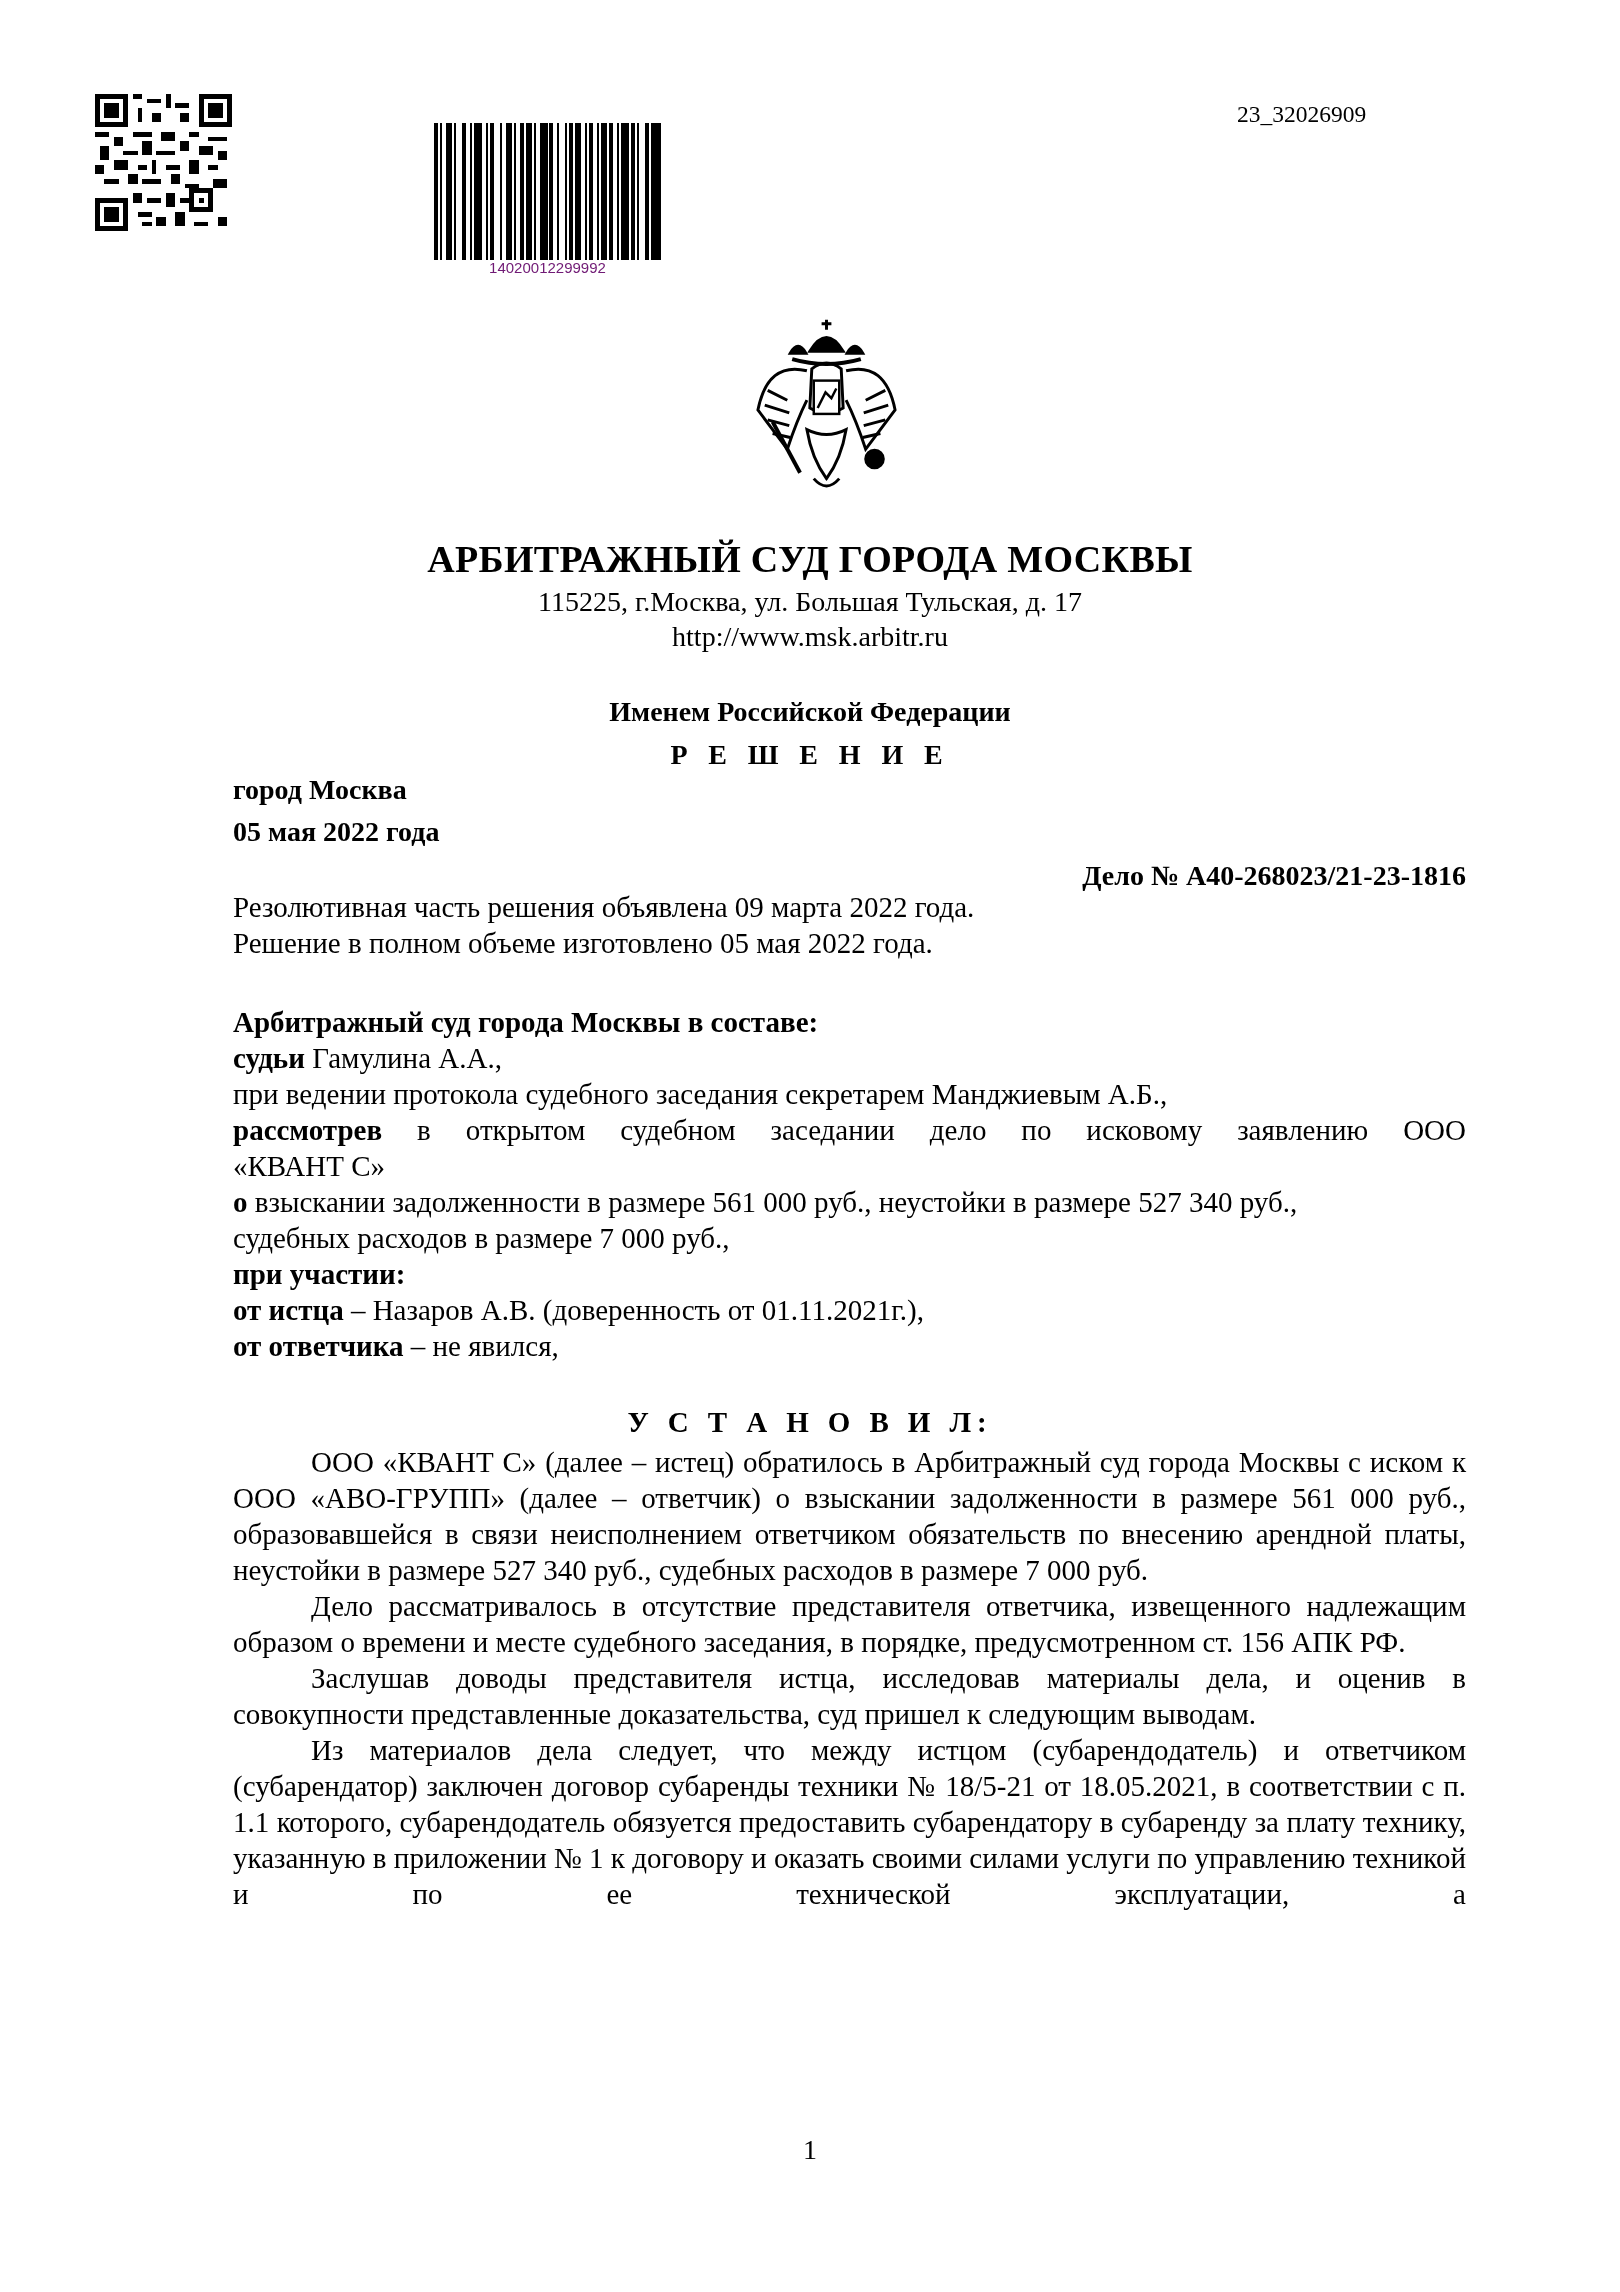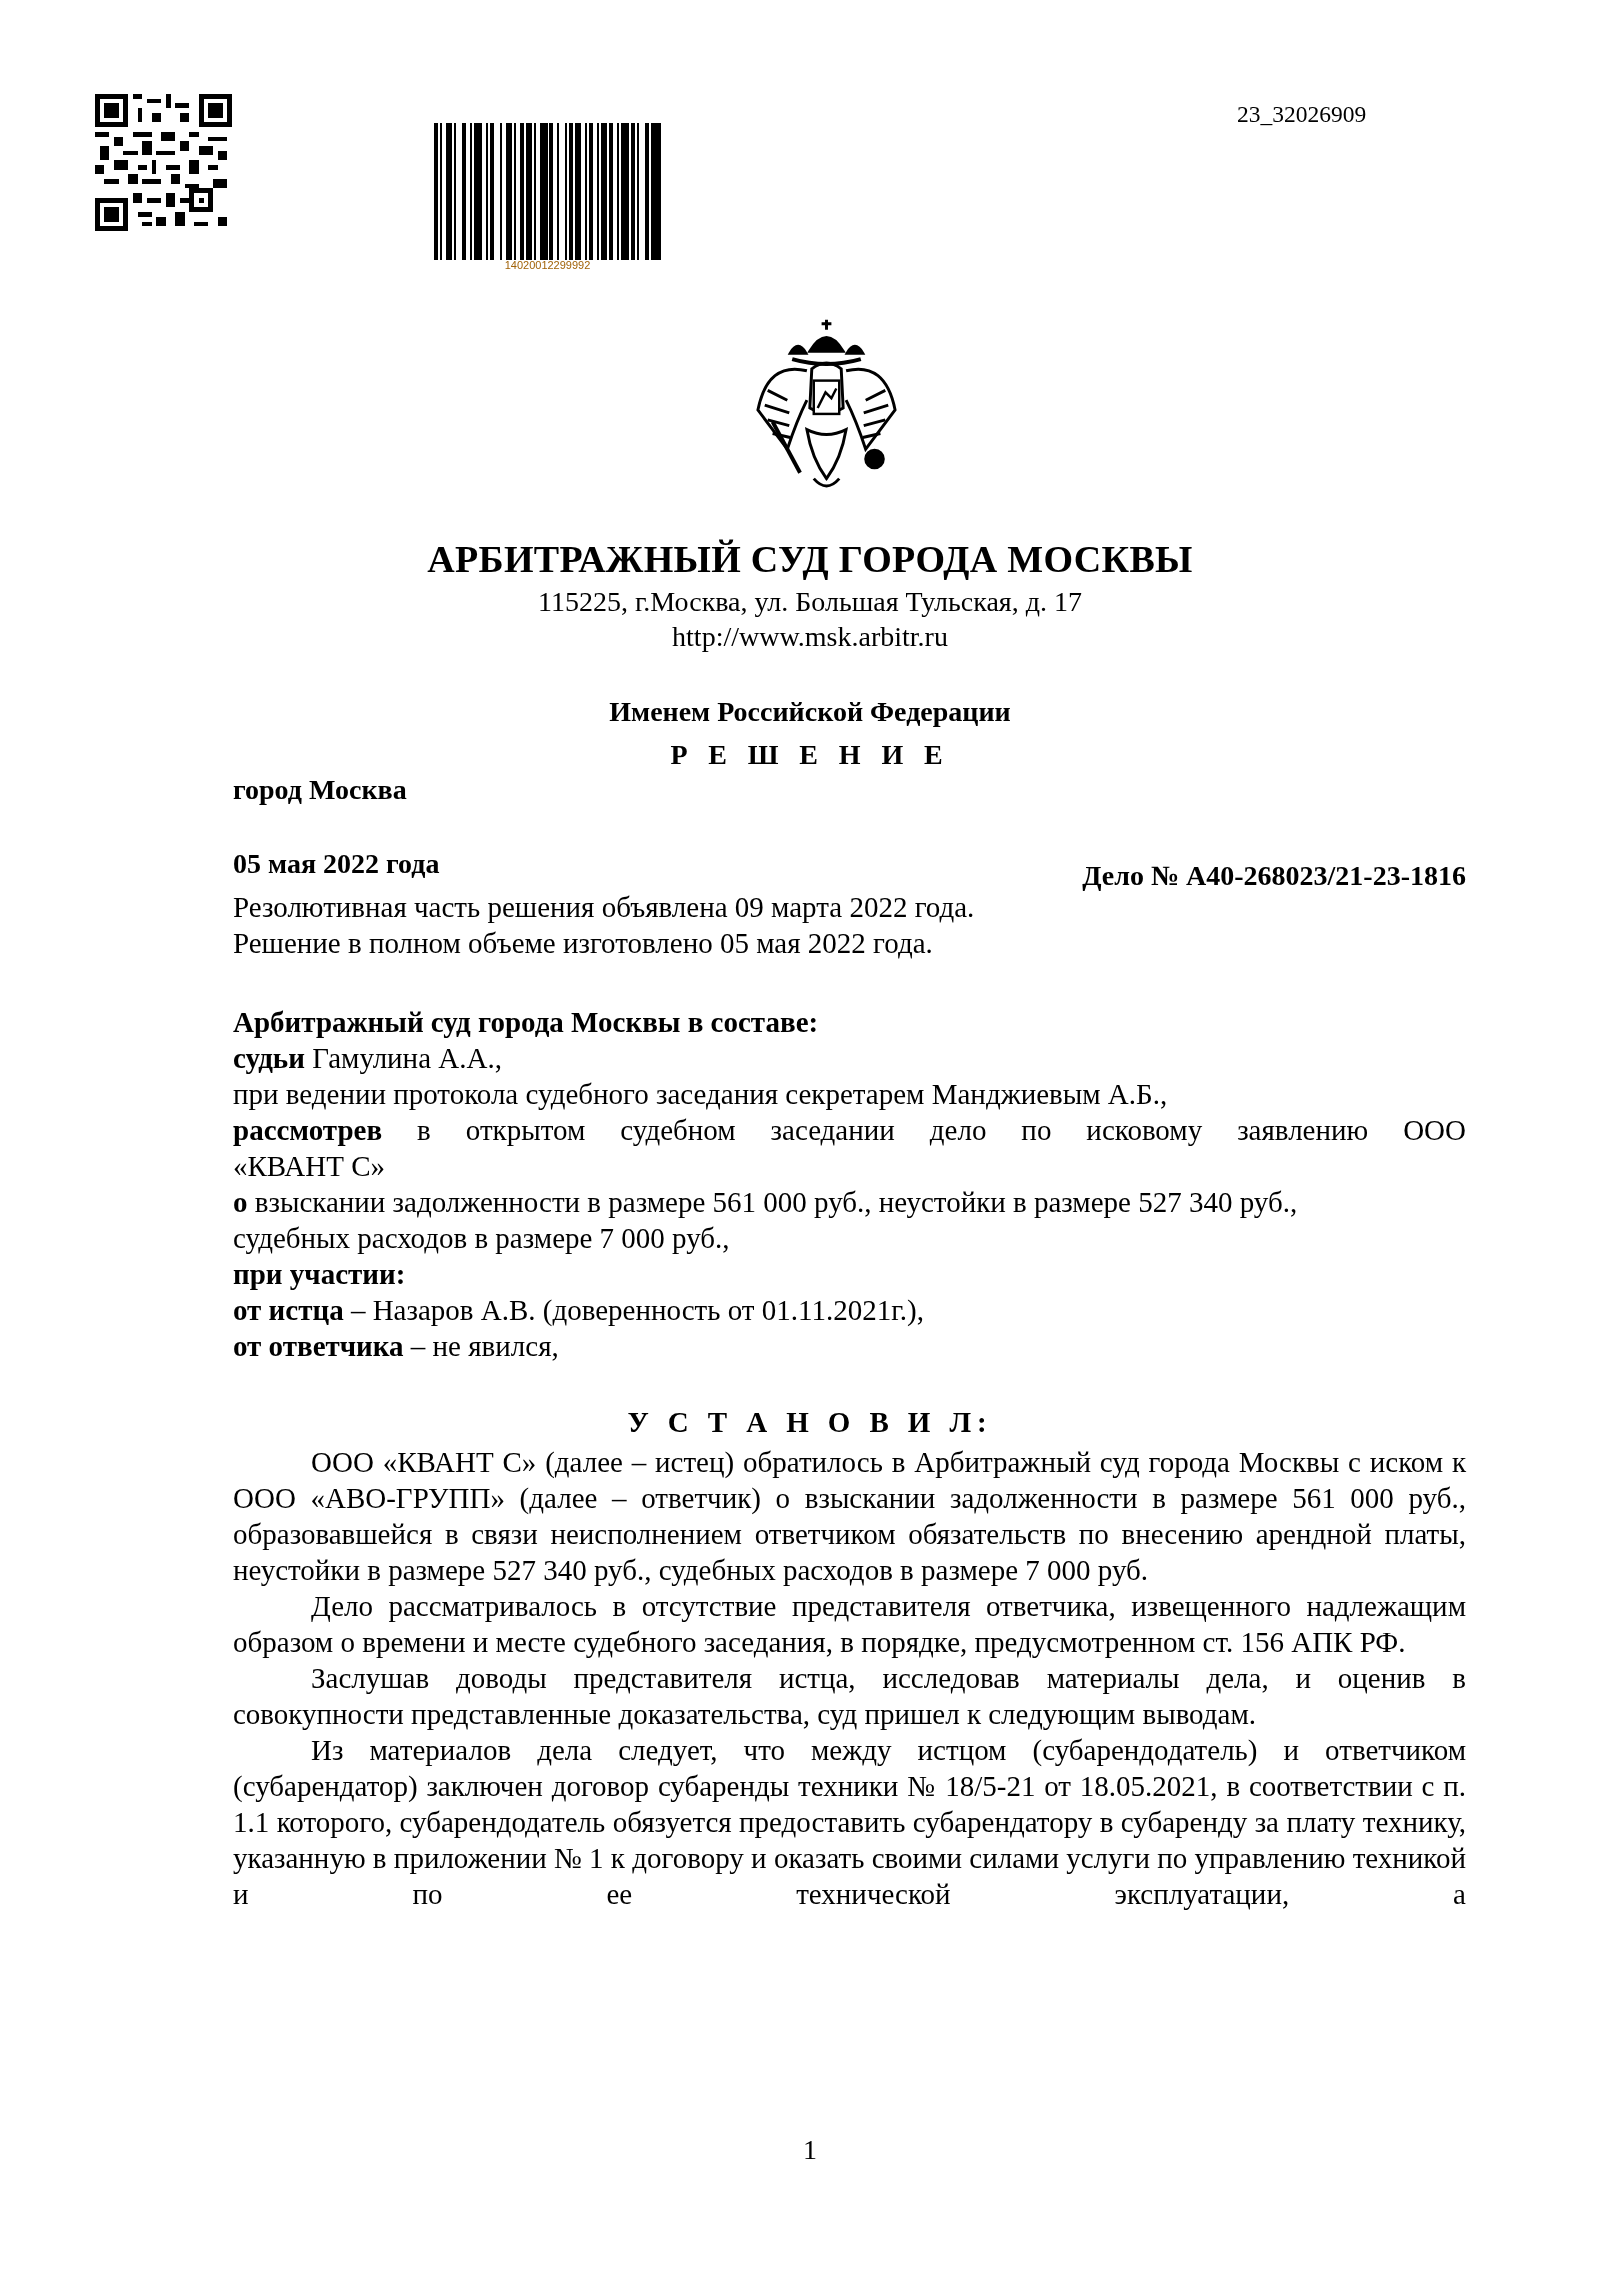--- a/index.html
+++ b/index.html
@@ -4,31 +4,31 @@
 <style>
   html, body { margin: 0; padding: 0; background: #ffffff; }
   body {
     width: 1620px; height: 2293px; position: relative; overflow: hidden;
     font-family: "Liberation Serif", serif; color: #000;
   }
   .abs { position: absolute; }
   #qr { left: 95px; top: 94px; width: 137px; height: 137px; }
   #barcode { left: 434px; top: 123px; width: 227px; height: 137px; }
   #barcode-num { left: 434px; top: 259px; width: 227px; text-align: center;
-    font-family: "Liberation Sans", sans-serif; font-size: 11px; color: #a16207; }
+    font-family: "Liberation Sans", sans-serif; font-size: 15px; color: #701a75; }
   #docid { left: 1237px; top: 101px; font-size: 23.5px; }
   #emblem { left: 753px; top: 312px; width: 147px; height: 196px; }
   .center { left: 0; width: 1620px; text-align: center; }
   #court-title { top: 537px; font-size: 38px; font-weight: bold; letter-spacing: 0.3px; }
   #court-addr { top: 586px; font-size: 28px; }
   #court-url { top: 621px; font-size: 28px; }
   #in-name { top: 696px; font-size: 28px; font-weight: bold; }
   #decision { top: 731px; font-size: 28px; font-weight: bold; letter-spacing: 6.9px; margin-top: 8px; }
   #city { left: 233px; top: 774px; font-size: 28px; font-weight: bold; }
-  #date { left: 233px; top: 848px; font-size: 28px; font-weight: bold; }
+  #date { left: 233px; top: 816px; font-size: 28px; font-weight: bold; }
   #case { right: 154px; top: 860px; font-size: 28px; font-weight: bold; }
   .body-text { left: 233px; width: 1233px; font-size: 29px; line-height: 36px; }
   .line { display: block; white-space: nowrap; }
   .just { text-align: justify; text-align-last: justify; white-space: normal; }
   .indent { text-indent: 78px; }
   b { font-weight: bold; }
   #resol { top: 889px; }
   #composition { top: 1004px; }
   #established { top: 1406px; font-size: 29px; font-weight: bold; letter-spacing: 5.9px; }
   #paragraphs { top: 1444px; }

